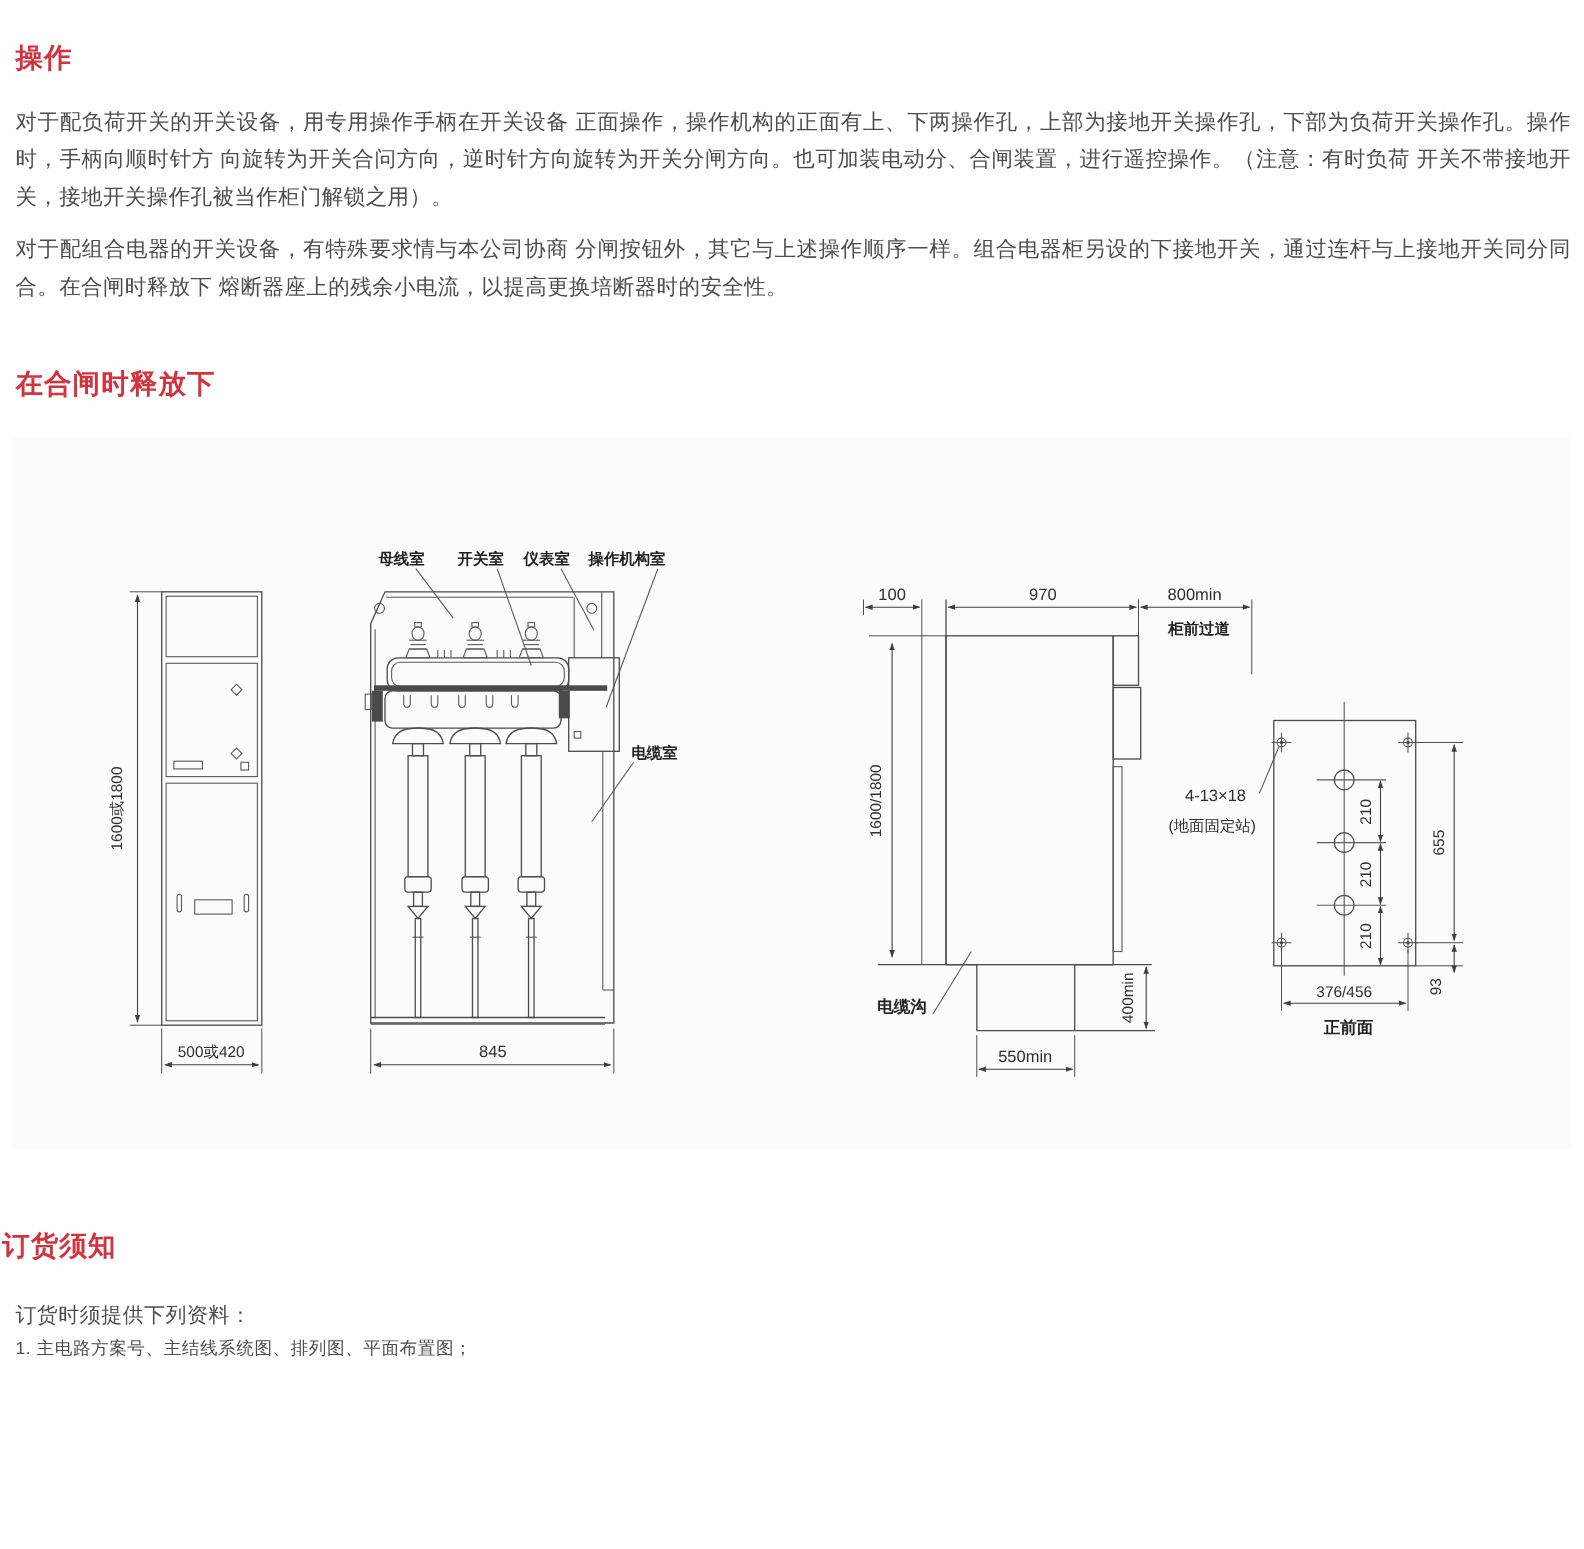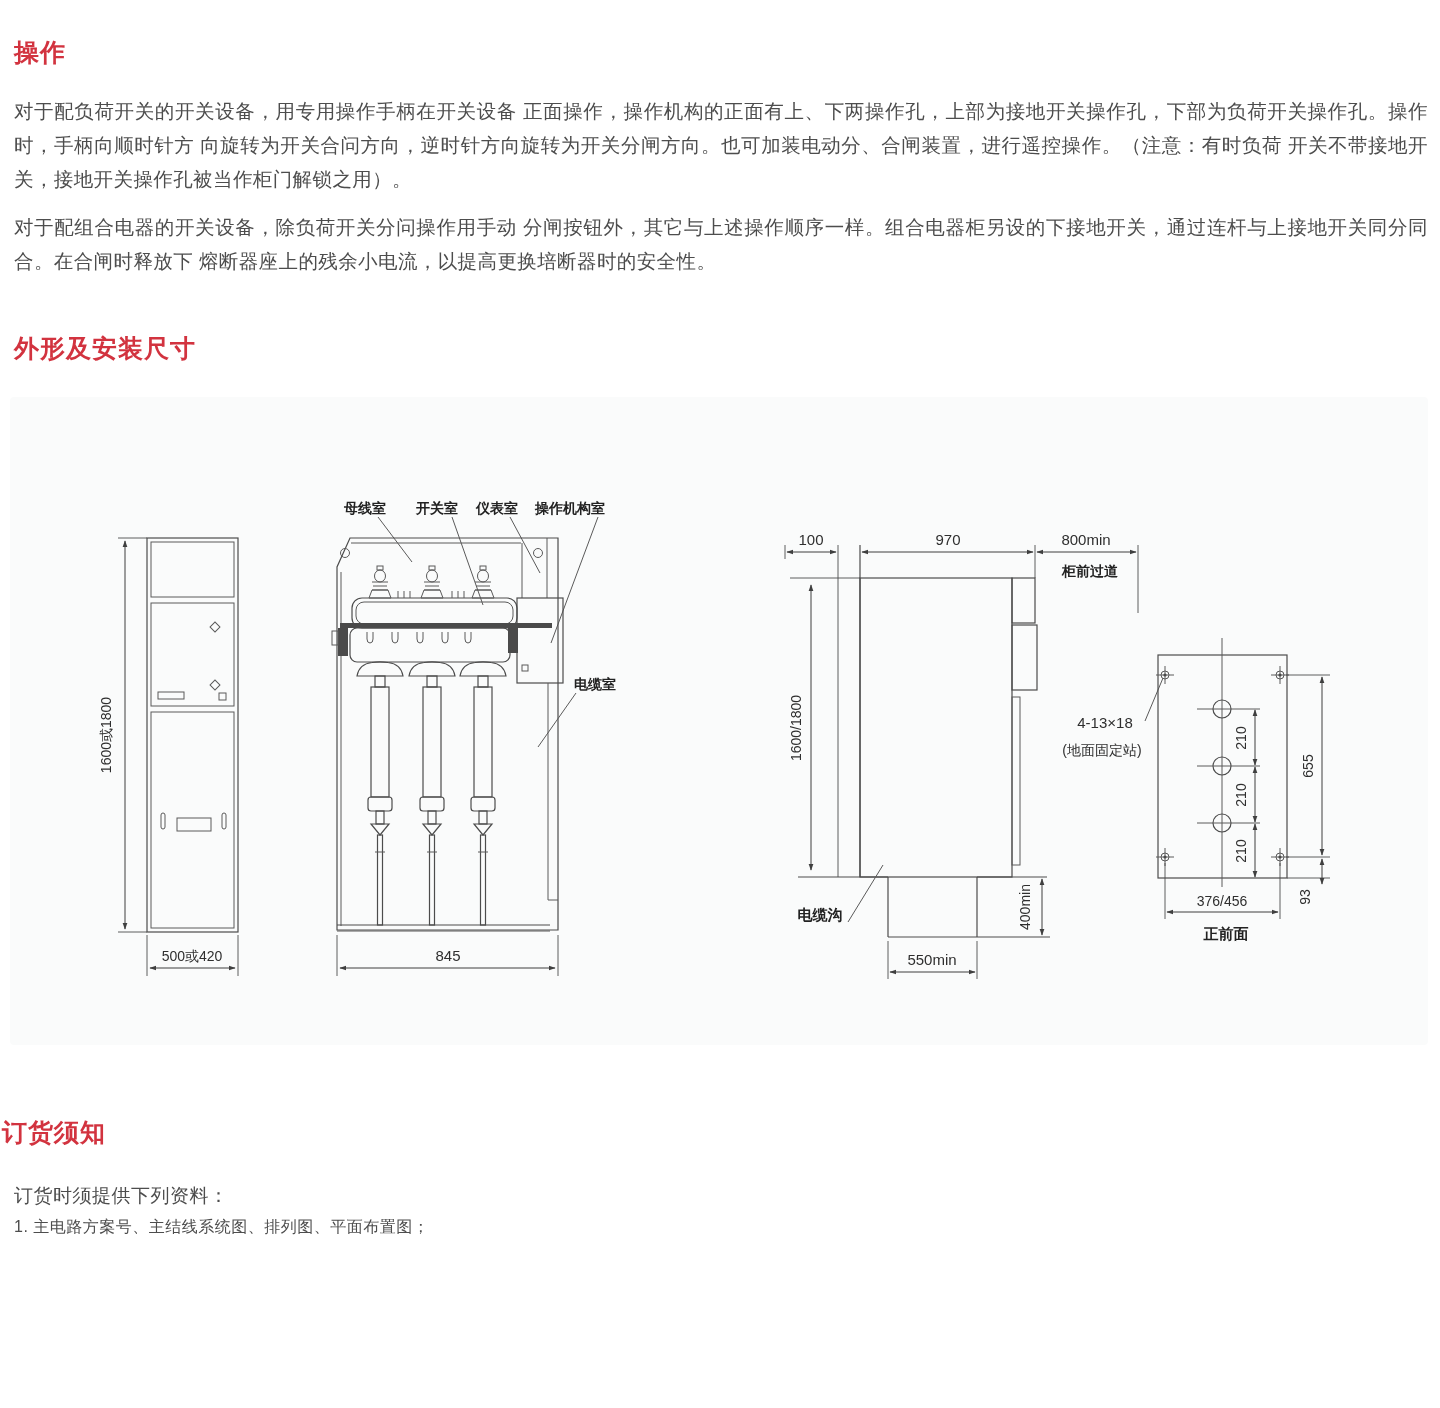--- a/index.html
+++ b/index.html
@@ -21,23 +21,23 @@
   .num{font-size:15px;fill:#2f2f2f;text-anchor:middle;}
   .numS{font-size:14px;fill:#2f2f2f;text-anchor:middle;}
   .lab{font-size:14px;font-weight:bold;fill:#222222;text-anchor:middle;}
   .labL{font-size:15px;font-weight:bold;fill:#222222;text-anchor:middle;}
 </style>
 </head>
 <body>
 
 <div class="abs h-red" style="left:14px;top:36px;">操作</div>
 <div class="abs para" style="left:14px;top:94px;width:1414px;">对于配负荷开关的开关设备，用专用操作手柄在开关设备 正面操作，操作机构的正面有上、下两操作孔，上部为接地开关操作孔，下部为负荷开关操作孔。操作时，手柄向顺时针方 向旋转为开关合问方向，逆时针方向旋转为开关分闸方向。也可加装电动分、合闸装置，进行遥控操作。（注意：有时负荷 开关不带接地开关，接地开关操作孔被当作柜门解锁之用）。</div>
-<div class="abs para" style="left:14px;top:210px;width:1414px;">对于配组合电器的开关设备，除负荷开关分问操作用手动 分闸按钮外，其它与上述操作顺序一样。组合电器柜另设的下接地开关，通过连杆与上接地开关同分同合。在合闸时释放下 熔断器座上的残余小电流，以提高更换培断器时的安全性。</div>
-
-<div class="abs h-red" style="left:14px;top:332px;">外形及安装尺寸</div>
+<div class="abs para" style="left:14px;top:210px;width:1414px;">对于配组合电器的开关设备，有特殊要求情与本公司协商 分闸按钮外，其它与上述操作顺序一样。组合电器柜另设的下接地开关，通过连杆与上接地开关同分同合。在合闸时释放下 熔断器座上的残余小电流，以提高更换培断器时的安全性。</div>
+
+<div class="abs h-red" style="left:14px;top:332px;">在合闸时释放下</div>
 
 <div class="abs panel" style="left:10px;top:397px;width:1418px;height:648px;">
 <svg width="1418" height="648" viewBox="0 0 1418 648">
   <defs>
     <marker id="arr" viewBox="0 0 10 10" refX="9" refY="5" markerWidth="7" markerHeight="7" orient="auto-start-reverse">
       <path d="M0,1.5 L10,5 L0,8.5 Z" fill="#3f3f3f"></path>
     </marker>
     <g id="bush">
       <rect x="-3" y="-32" width="6" height="4" class="thin"></rect>
       <ellipse cx="0" cy="-22" rx="5.5" ry="6" class="thin"></ellipse>

